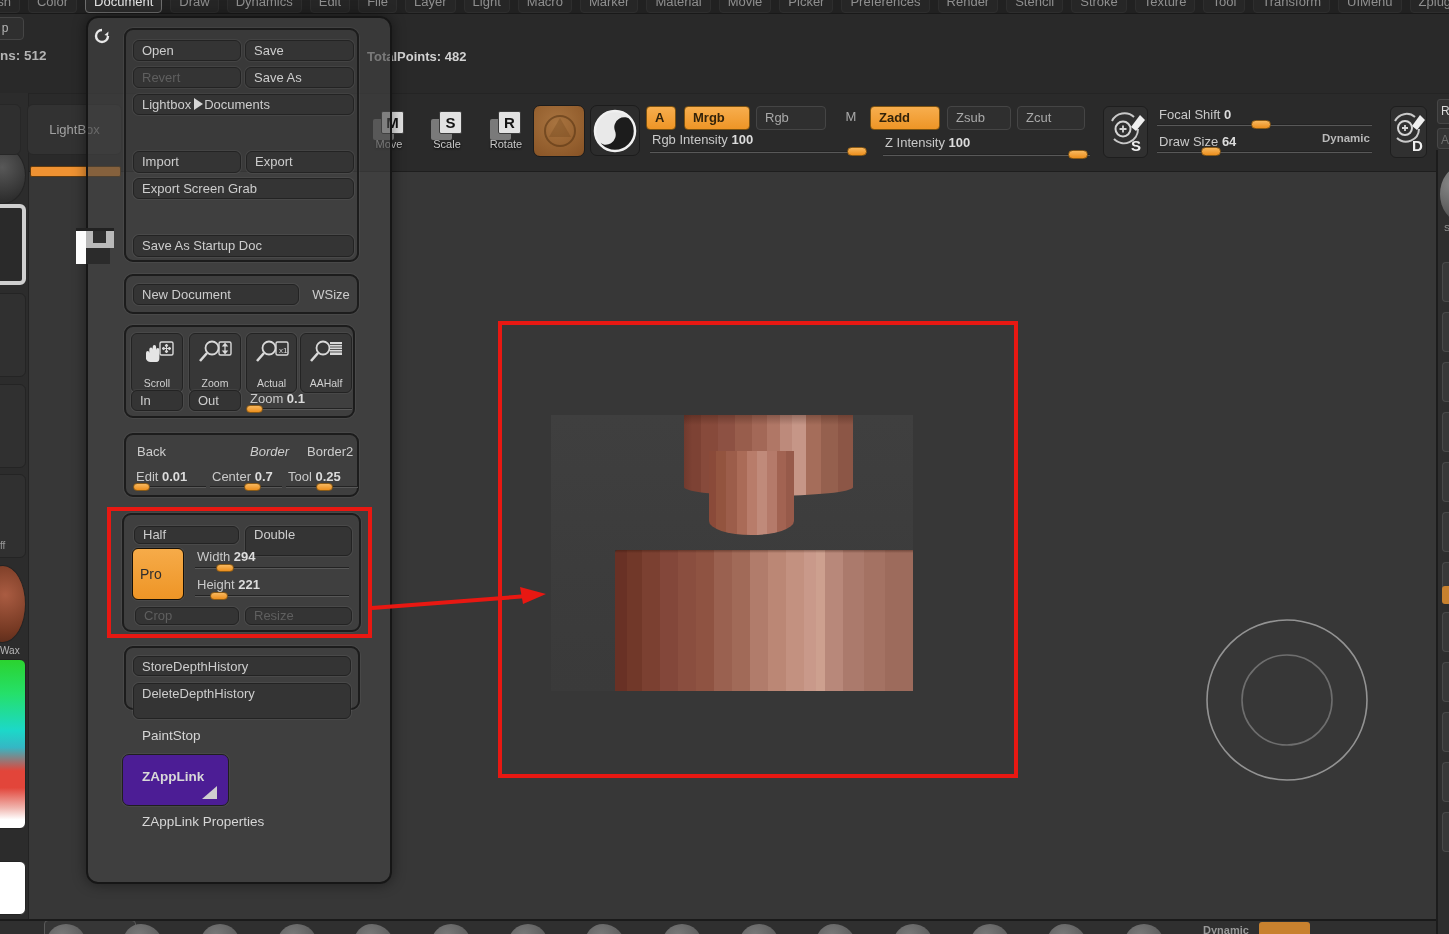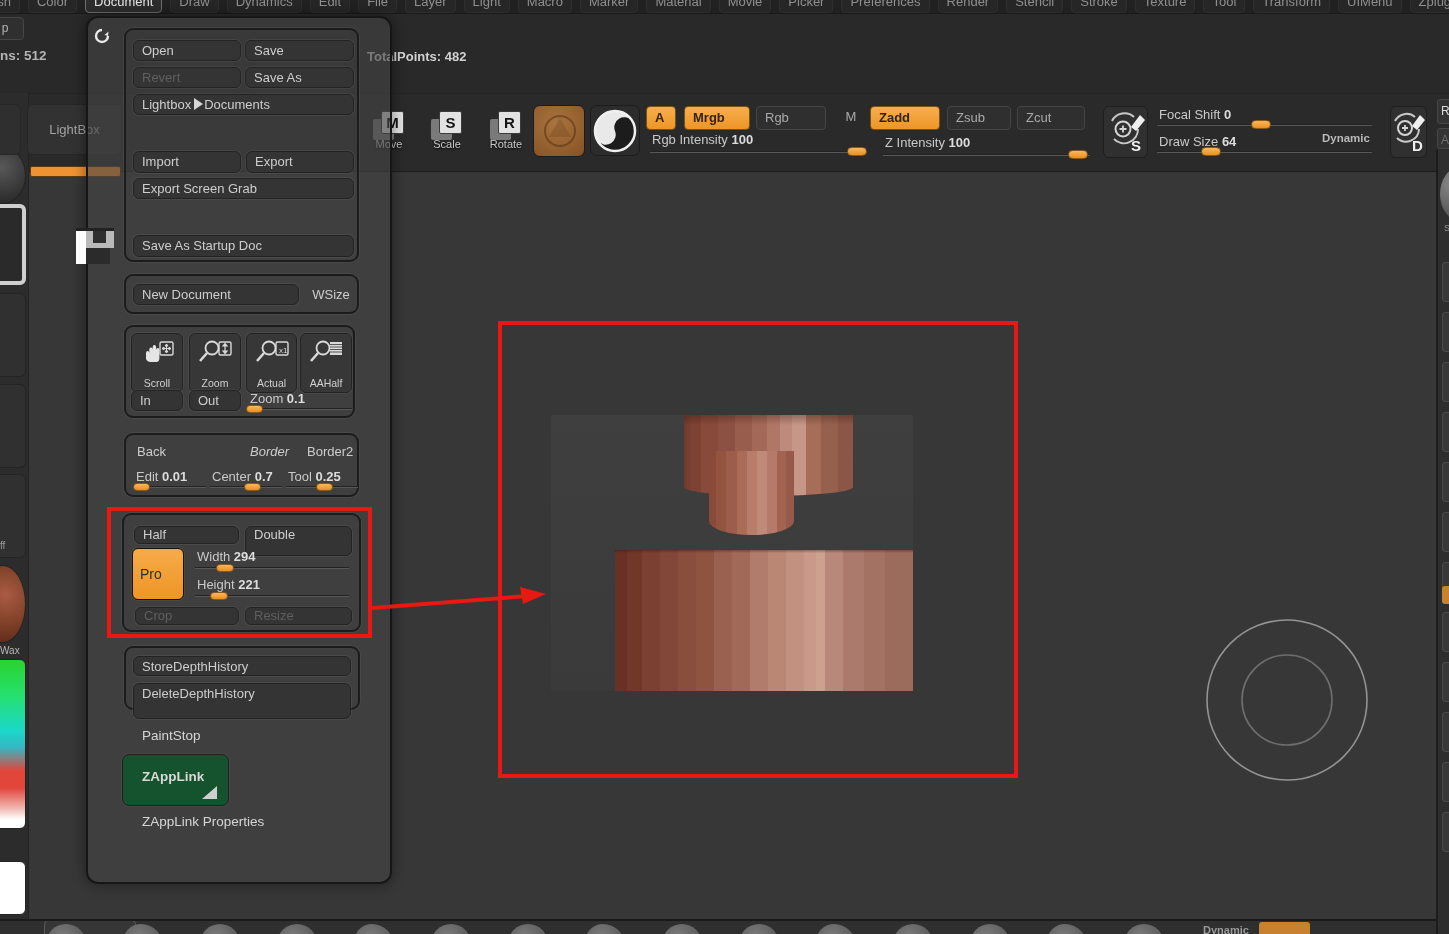--- a/index.html
+++ b/index.html
@@ -151,21 +151,21 @@
   .ptext-btn { position:absolute; color:#d6d6d6; font-size:13.5px; white-space:nowrap; }
   .pbtn.orangebig { background:linear-gradient(#f6ab49,#ee9526); border:1px solid #171006;
                     color:#2e2e2e; font-size:14px; }
   .icon-btn { position:absolute; width:52px; height:60px; background:#373737; border:1px solid #232323;
               border-radius:6px; box-shadow:0 0 0 1px rgba(255,255,255,.05); }
   .icon-btn .ilabel { position:absolute; bottom:3px; width:100%; text-align:center; font-size:10.5px;
                       color:#d0d0d0; }
   .icon-btn svg { position:absolute; left:50%; top:4px; transform:translateX(-50%); }
   .tri-right { display:inline-block; width:0; height:0; border-top:6px solid transparent;
                border-bottom:6px solid transparent; border-left:9px solid #d6d6d6; margin:0 1px -1px 3px; }
-  #zapplink-btn { position:absolute; left:34px; top:736px; width:107px; height:52px; background:#14532d;
+  #zapplink-btn { position:absolute; left:34px; top:736px; width:107px; height:52px; background:#4c1d95;
                   border:1px solid #1f1f1f; border-radius:7px; box-shadow:0 0 0 1px rgba(255,255,255,.05); }
   #zapplink-btn .zl { position:absolute; left:19px; top:14px; font-size:13.5px; font-weight:bold; color:#d8d8d8; }
   #zapplink-btn .fold { position:absolute; right:11px; bottom:6px; width:0; height:0;
                         border-left:15px solid transparent; border-bottom:13px solid #cfcfcf; }
   #checker-icon { position:absolute; left:72px; top:223px; width:46px; height:41px; z-index:70; }
 
   svg text { font-family:"Liberation Sans", sans-serif; }
 </style>
 </head>
 <body>

